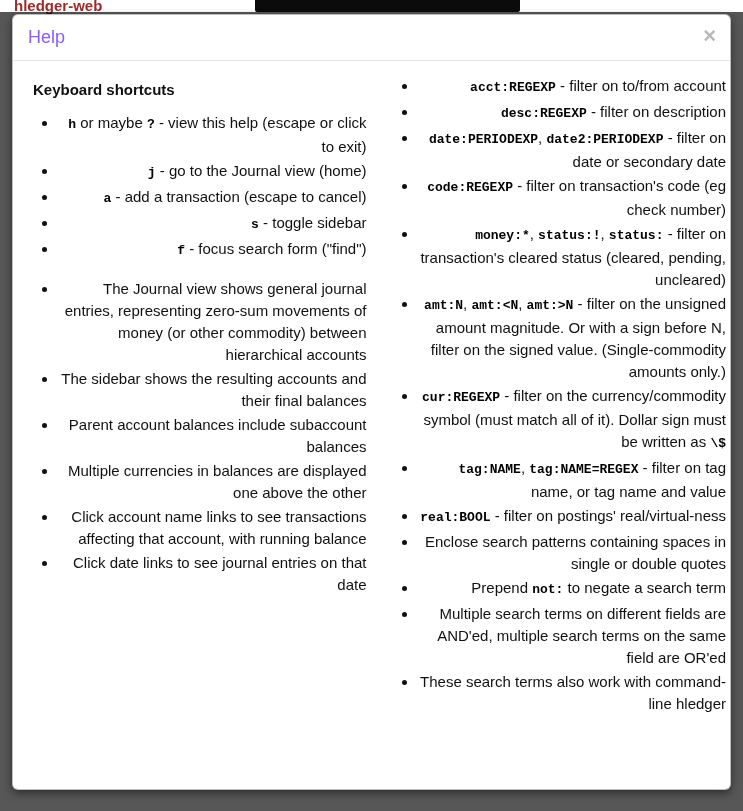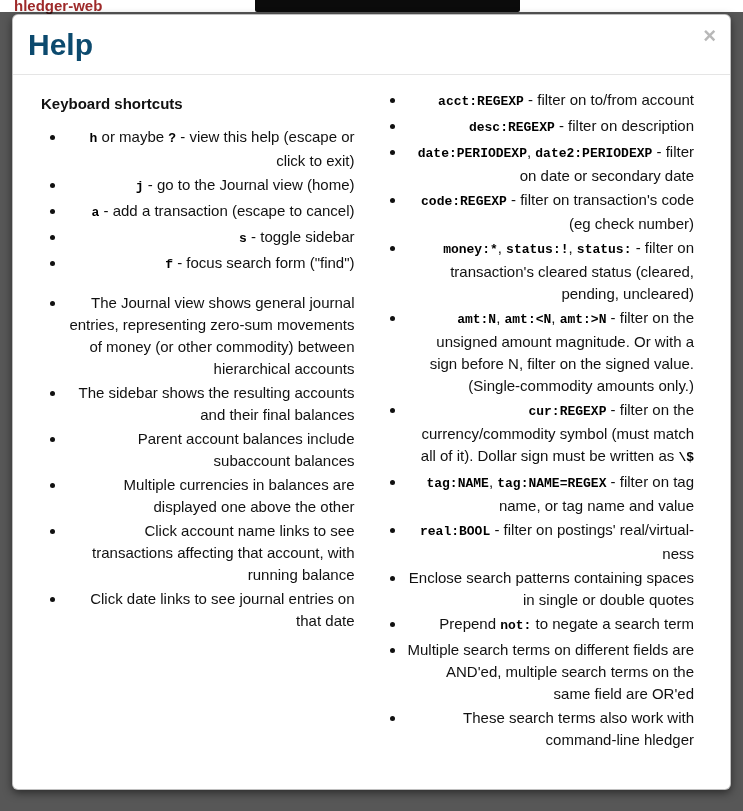--- a/index.html
+++ b/index.html
@@ -44,33 +44,33 @@
     border-radius: 6px;
     box-shadow: 0 3px 9px rgba(0,0,0,0.5);
     overflow: hidden;
   }
   .modal-header {
     position: relative;
     padding: 12px 15px 11px 15px;
     border-bottom: 1px solid #e5e5e5;
   }
   .modal-title {
-    font-size: 30px; font-weight: 700; color: #0c4a6e;
+    font-size: 18px; font-weight: 400; color: #8b5cf6;
     line-height: 1.2;
   }
   .close-btn {
     position: absolute; right: 14px; top: 10px;
     background: none; border: none;
     font-size: 22px; font-weight: bold;
     color: #b8b8b8; cursor: pointer; line-height: 1;
     font-family: "Liberation Sans", sans-serif;
   }
   .modal-body {
-    padding: 14px 36px 10px 20px;
-    display: flex; gap: 26px; margin-left: 8px;
+    padding: 14px 4px 10px 20px;
+    display: flex; gap: 26px;
   }
   .col { flex: 1 1 0; min-width: 0; }
 
   h3.sec {
     font-size: 15px; font-weight: bold; color: #111;
     margin: 6px 0 14px 0;
   }
   ul.help-list {
     margin: 0 0 16px 0;
     padding-left: 25px;

